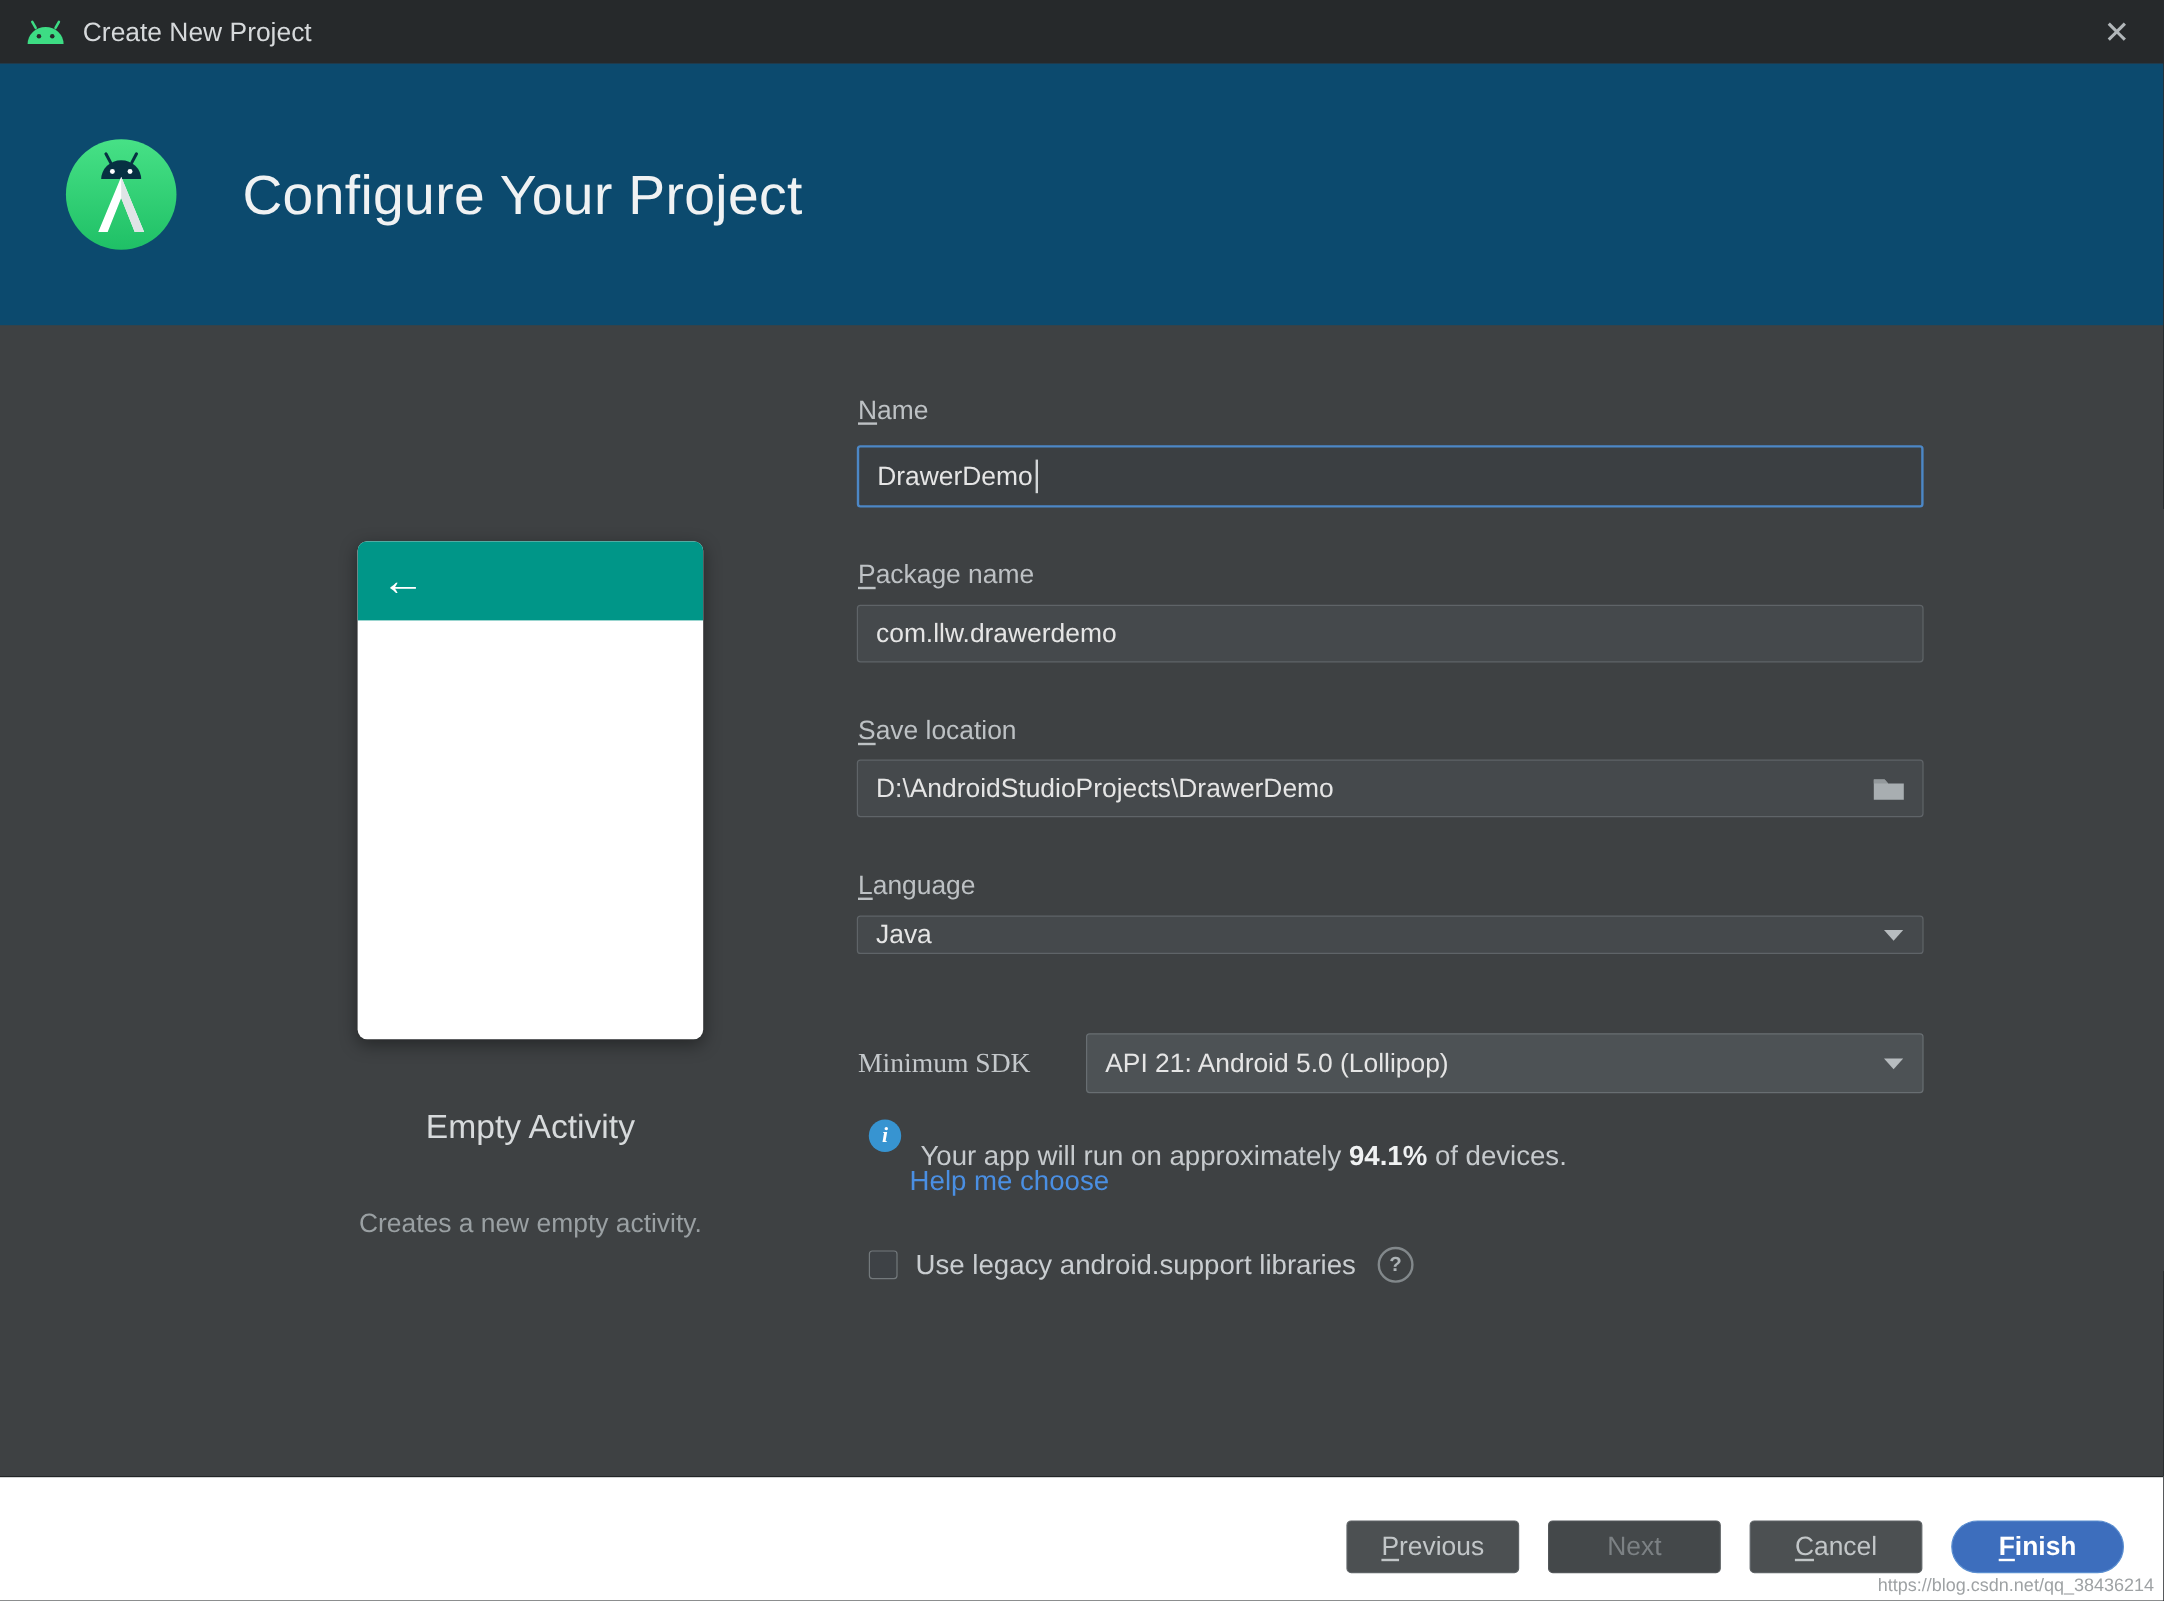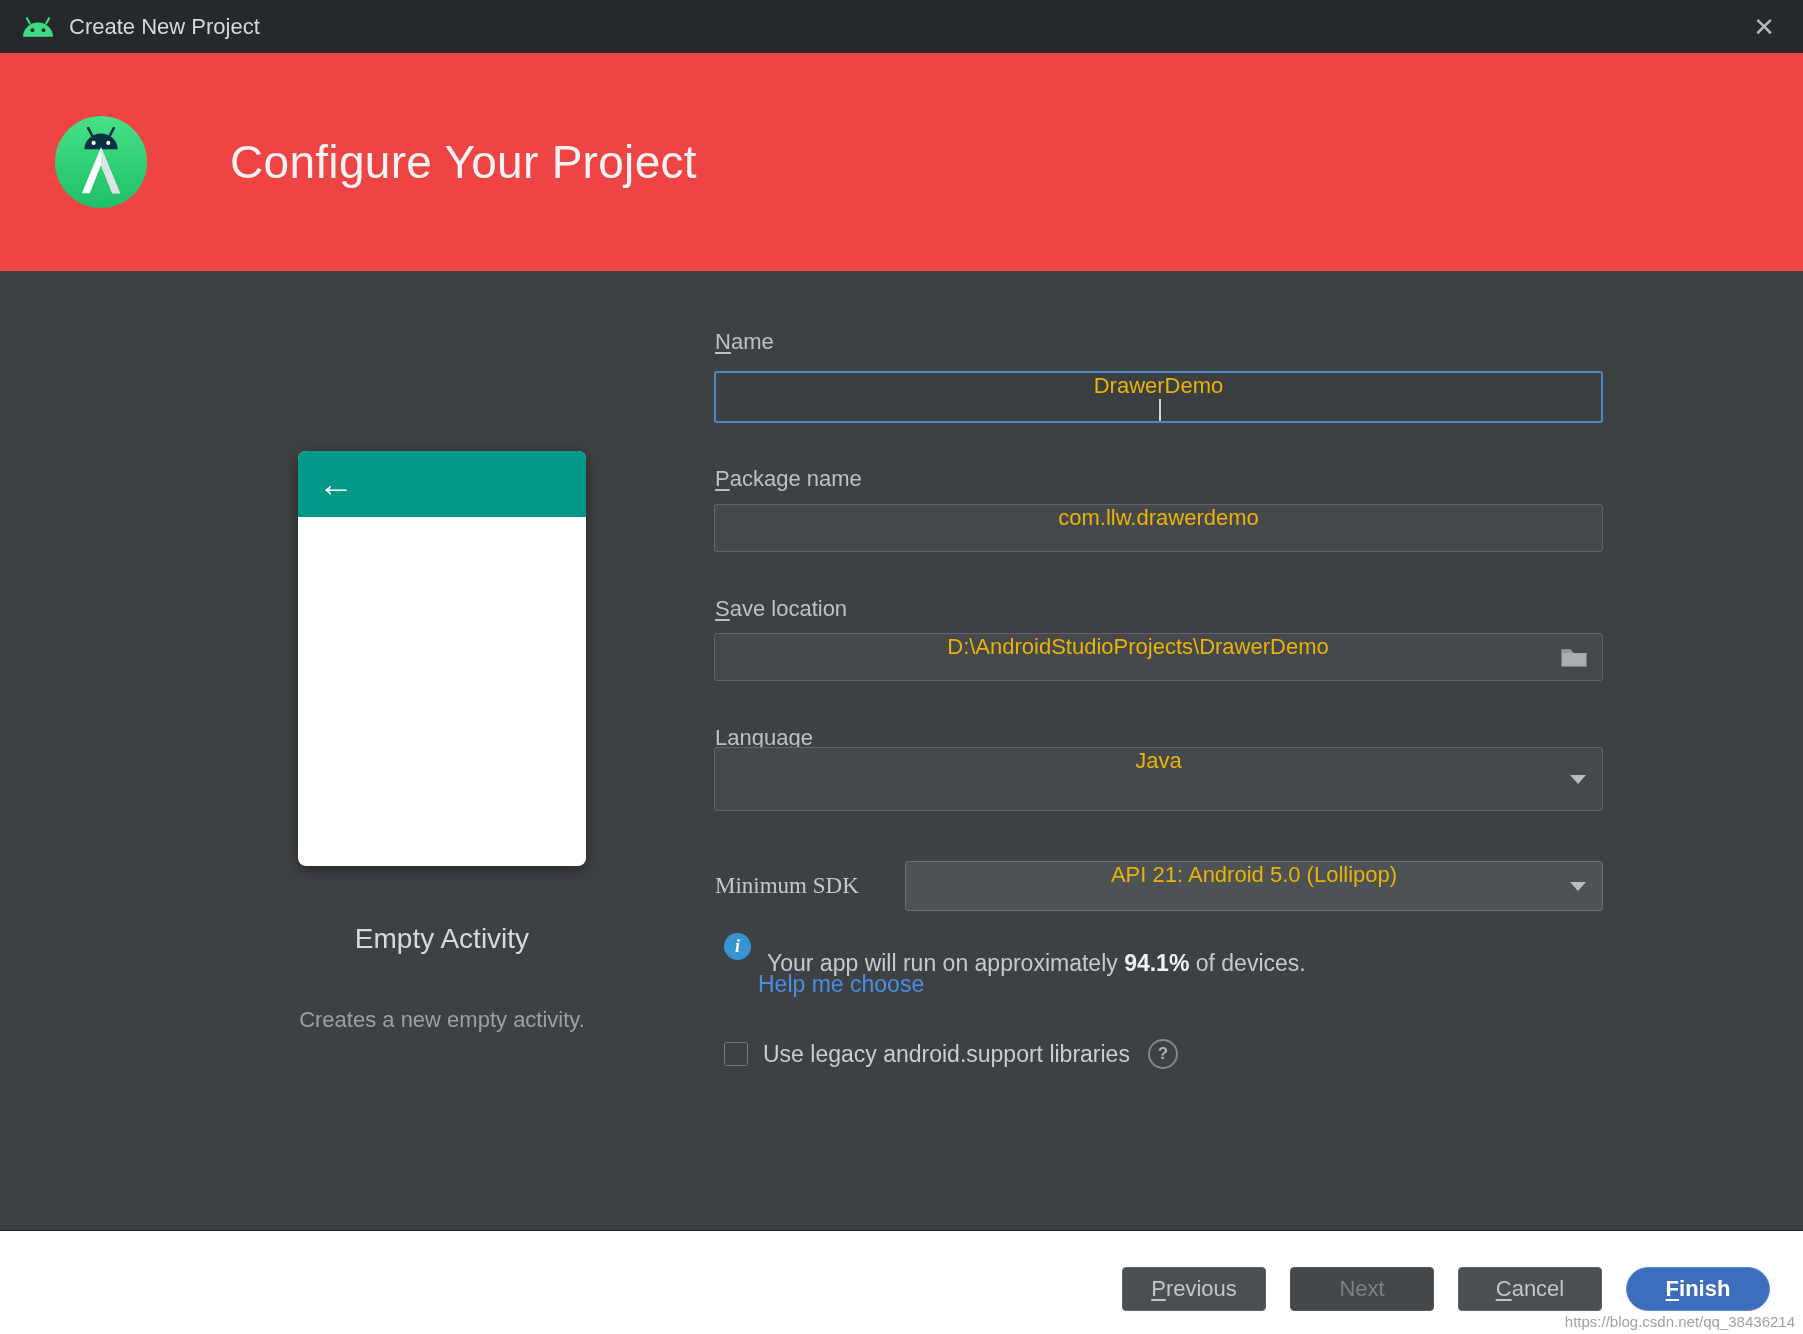--- a/index.html
+++ b/index.html
@@ -9,42 +9,42 @@
     -webkit-font-smoothing:antialiased;
   }
   
   .titlebar{position:absolute;top:0;left:0;right:0;height:53px;background:#26292b;
     display:flex;align-items:center;padding:0 20px;box-sizing:border-box;}
   .tb-droid{width:36px;height:24px;margin-right:13px;flex:none;}
   .tb-title{font-size:22px;color:#d6d9db;}
   .close-btn{margin-left:auto;background:none;border:none;cursor:pointer;padding:4px 8px;}
   .close-btn span{font-size:26px;color:#b2b7ba;line-height:1;}
   
-  .header{position:absolute;top:53px;left:0;right:0;height:218px;background:#ef4444;
-    display:flex;align-items:center;padding-left:52px;box-sizing:border-box;gap:28px;}
+  .header{position:absolute;top:53px;left:0;right:0;height:218px;background:#0c4a6e;
+    display:flex;align-items:center;padding-left:52px;box-sizing:border-box;}
   .logo{width:98px;height:98px;flex:none;}
   .header-title{margin-left:52px;font-size:46px;font-weight:400;color:#f0f2f3;letter-spacing:.3px;}
   
   .content{position:absolute;top:271px;left:0;right:0;height:959px;}
   
   .phone-card{position:absolute;left:298px;top:180px;width:288px;height:415px;background:#ffffff;
     border-radius:8px;box-shadow:0 4px 14px rgba(0,0,0,.4);overflow:hidden;}
   .phone-appbar{height:66px;background:#009688;display:flex;align-items:center;padding-left:20px;}
   .back-arrow{color:#ffffff;font-size:36px;font-weight:bold;line-height:1;}
   .preview-title{position:absolute;left:242px;top:652px;width:400px;text-align:center;
     font-size:28px;color:#d7dadc;}
   .preview-desc{position:absolute;left:202px;top:736px;width:480px;text-align:center;
     font-size:22px;color:#9aa0a3;}
   
   .form{position:absolute;left:714px;top:0;width:889px;}
   .f-label{position:absolute;left:1px;font-size:22px;color:#bdc1c4;}
   .f-label u{text-underline-offset:3px;}
   .field,.dropdown{position:absolute;left:0;width:889px;height:48px;box-sizing:border-box;
     background:#45494c;border:1px solid #5f6468;border-radius:3px;
-    display:flex;align-items:center;padding:0 15px;font-size:22px;color:#eab308;cursor:text;flex-direction:column;}
+    display:flex;align-items:center;padding:0 15px;font-size:22px;color:#e5e5e5;cursor:text;}
   .dropdown{cursor:pointer;}
   .name-field{height:52px;background:#3b3f42;border:2px solid #4c87c6;}
   .caret{display:inline-block;width:2px;height:28px;background:#d2d6d8;margin-left:2px;
     animation:blink 1s step-end infinite;}
   @keyframes blink{0%,49%{opacity:1}50%,100%{opacity:0}}
   .save-field{padding-right:56px;}
   .folder-btn{position:absolute;right:12px;top:50%;transform:translateY(-50%);
     background:none;border:none;padding:2px;cursor:pointer;line-height:0;}
   .arrow-down{position:absolute;right:16px;top:50%;margin-top:-4px;width:0;height:0;
     border-left:8px solid transparent;border-right:8px solid transparent;border-top:9px solid #b7bcbf;}
@@ -144,21 +144,21 @@
         <span>D:\AndroidStudioProjects\DrawerDemo</span>
         <button class="folder-btn">
           <svg width="28" height="22" viewBox="0 0 28 22">
             <path d="M1.5 3.5 h9 l3 3.5 h13 v13.5 h-25 z" fill="#a8aeb1"></path>
             <path d="M1.5 3.5 h9 l3 3.5 h-12 z" fill="#93999c"></path>
           </svg>
         </button>
       </div>
 
       <label class="f-label" style="top:454px"><u>L</u>anguage</label>
-      <div class="dropdown" style="top:476px;height:64px">
+      <div class="dropdown" style="top:492px;height:32px">
         <span>Java</span>
         <span class="arrow-down"></span>
       </div>
 
       <div class="minsdk-row">
         <span class="minsdk-label">Minimum SDK</span>
         <div class="dropdown minsdk-dd" style="top:0">
           <span>API 21: Android 5.0 (Lollipop)</span>
           <span class="arrow-down"></span>
         </div>

